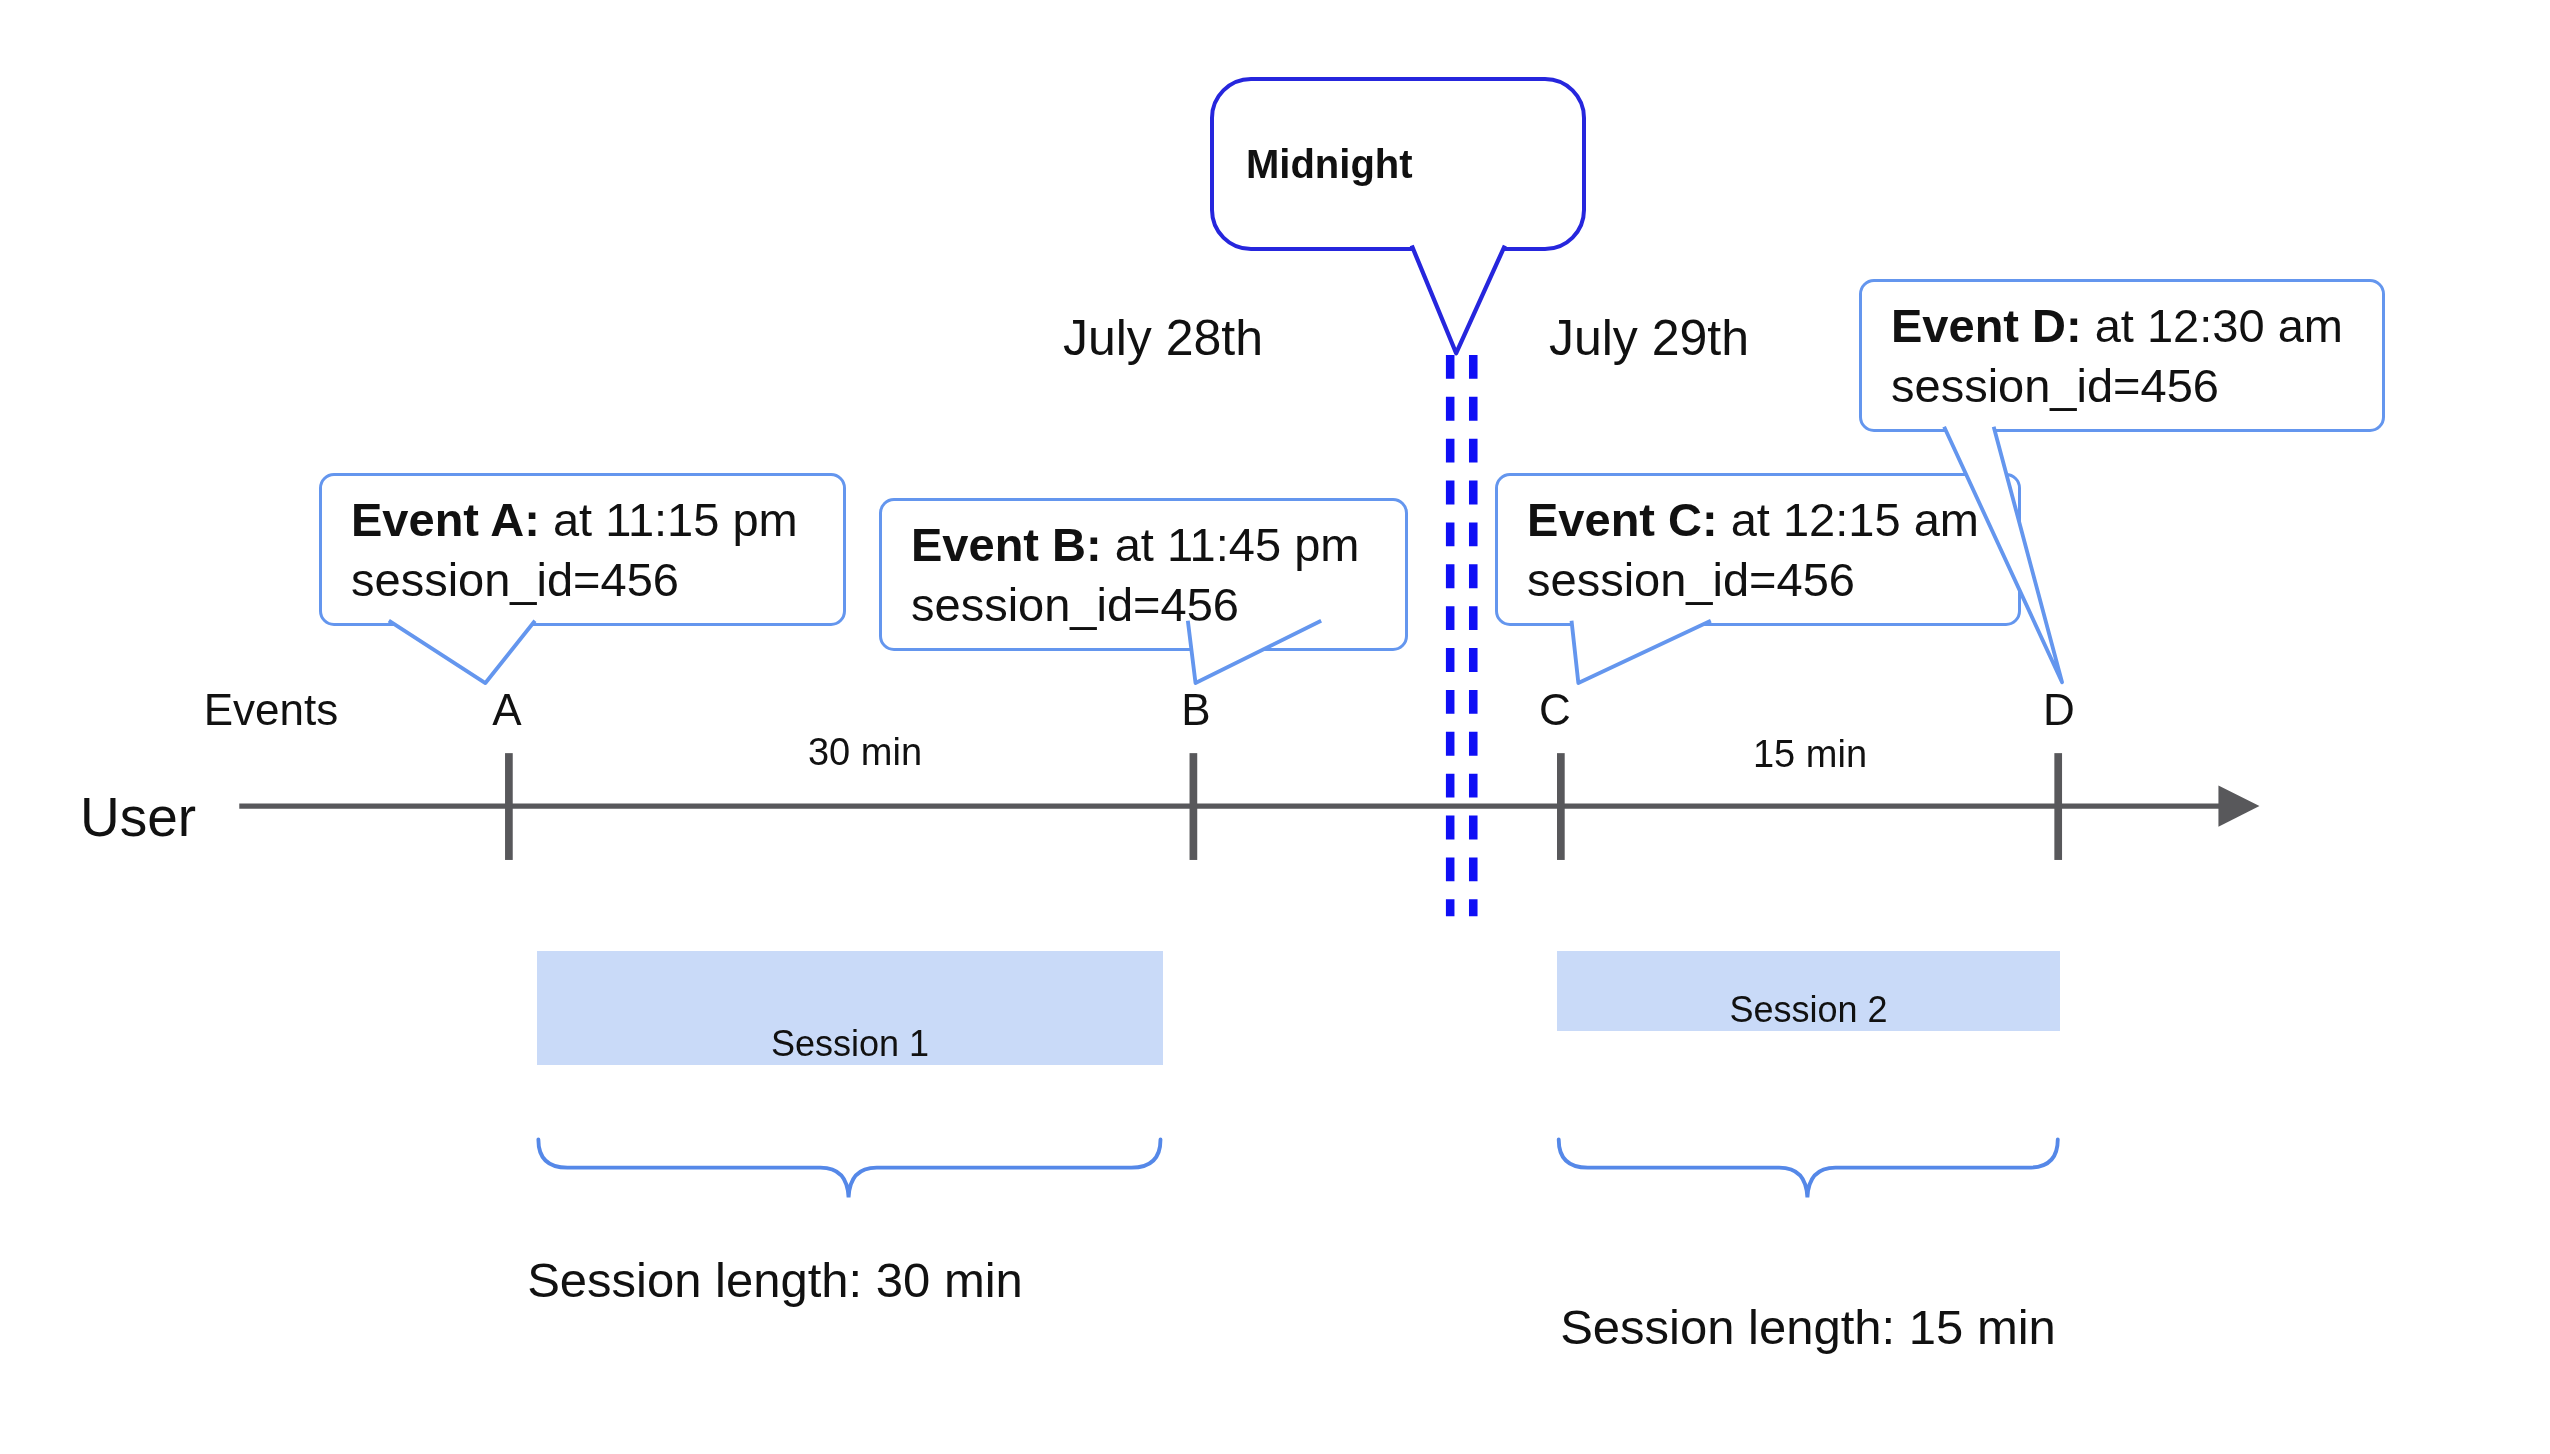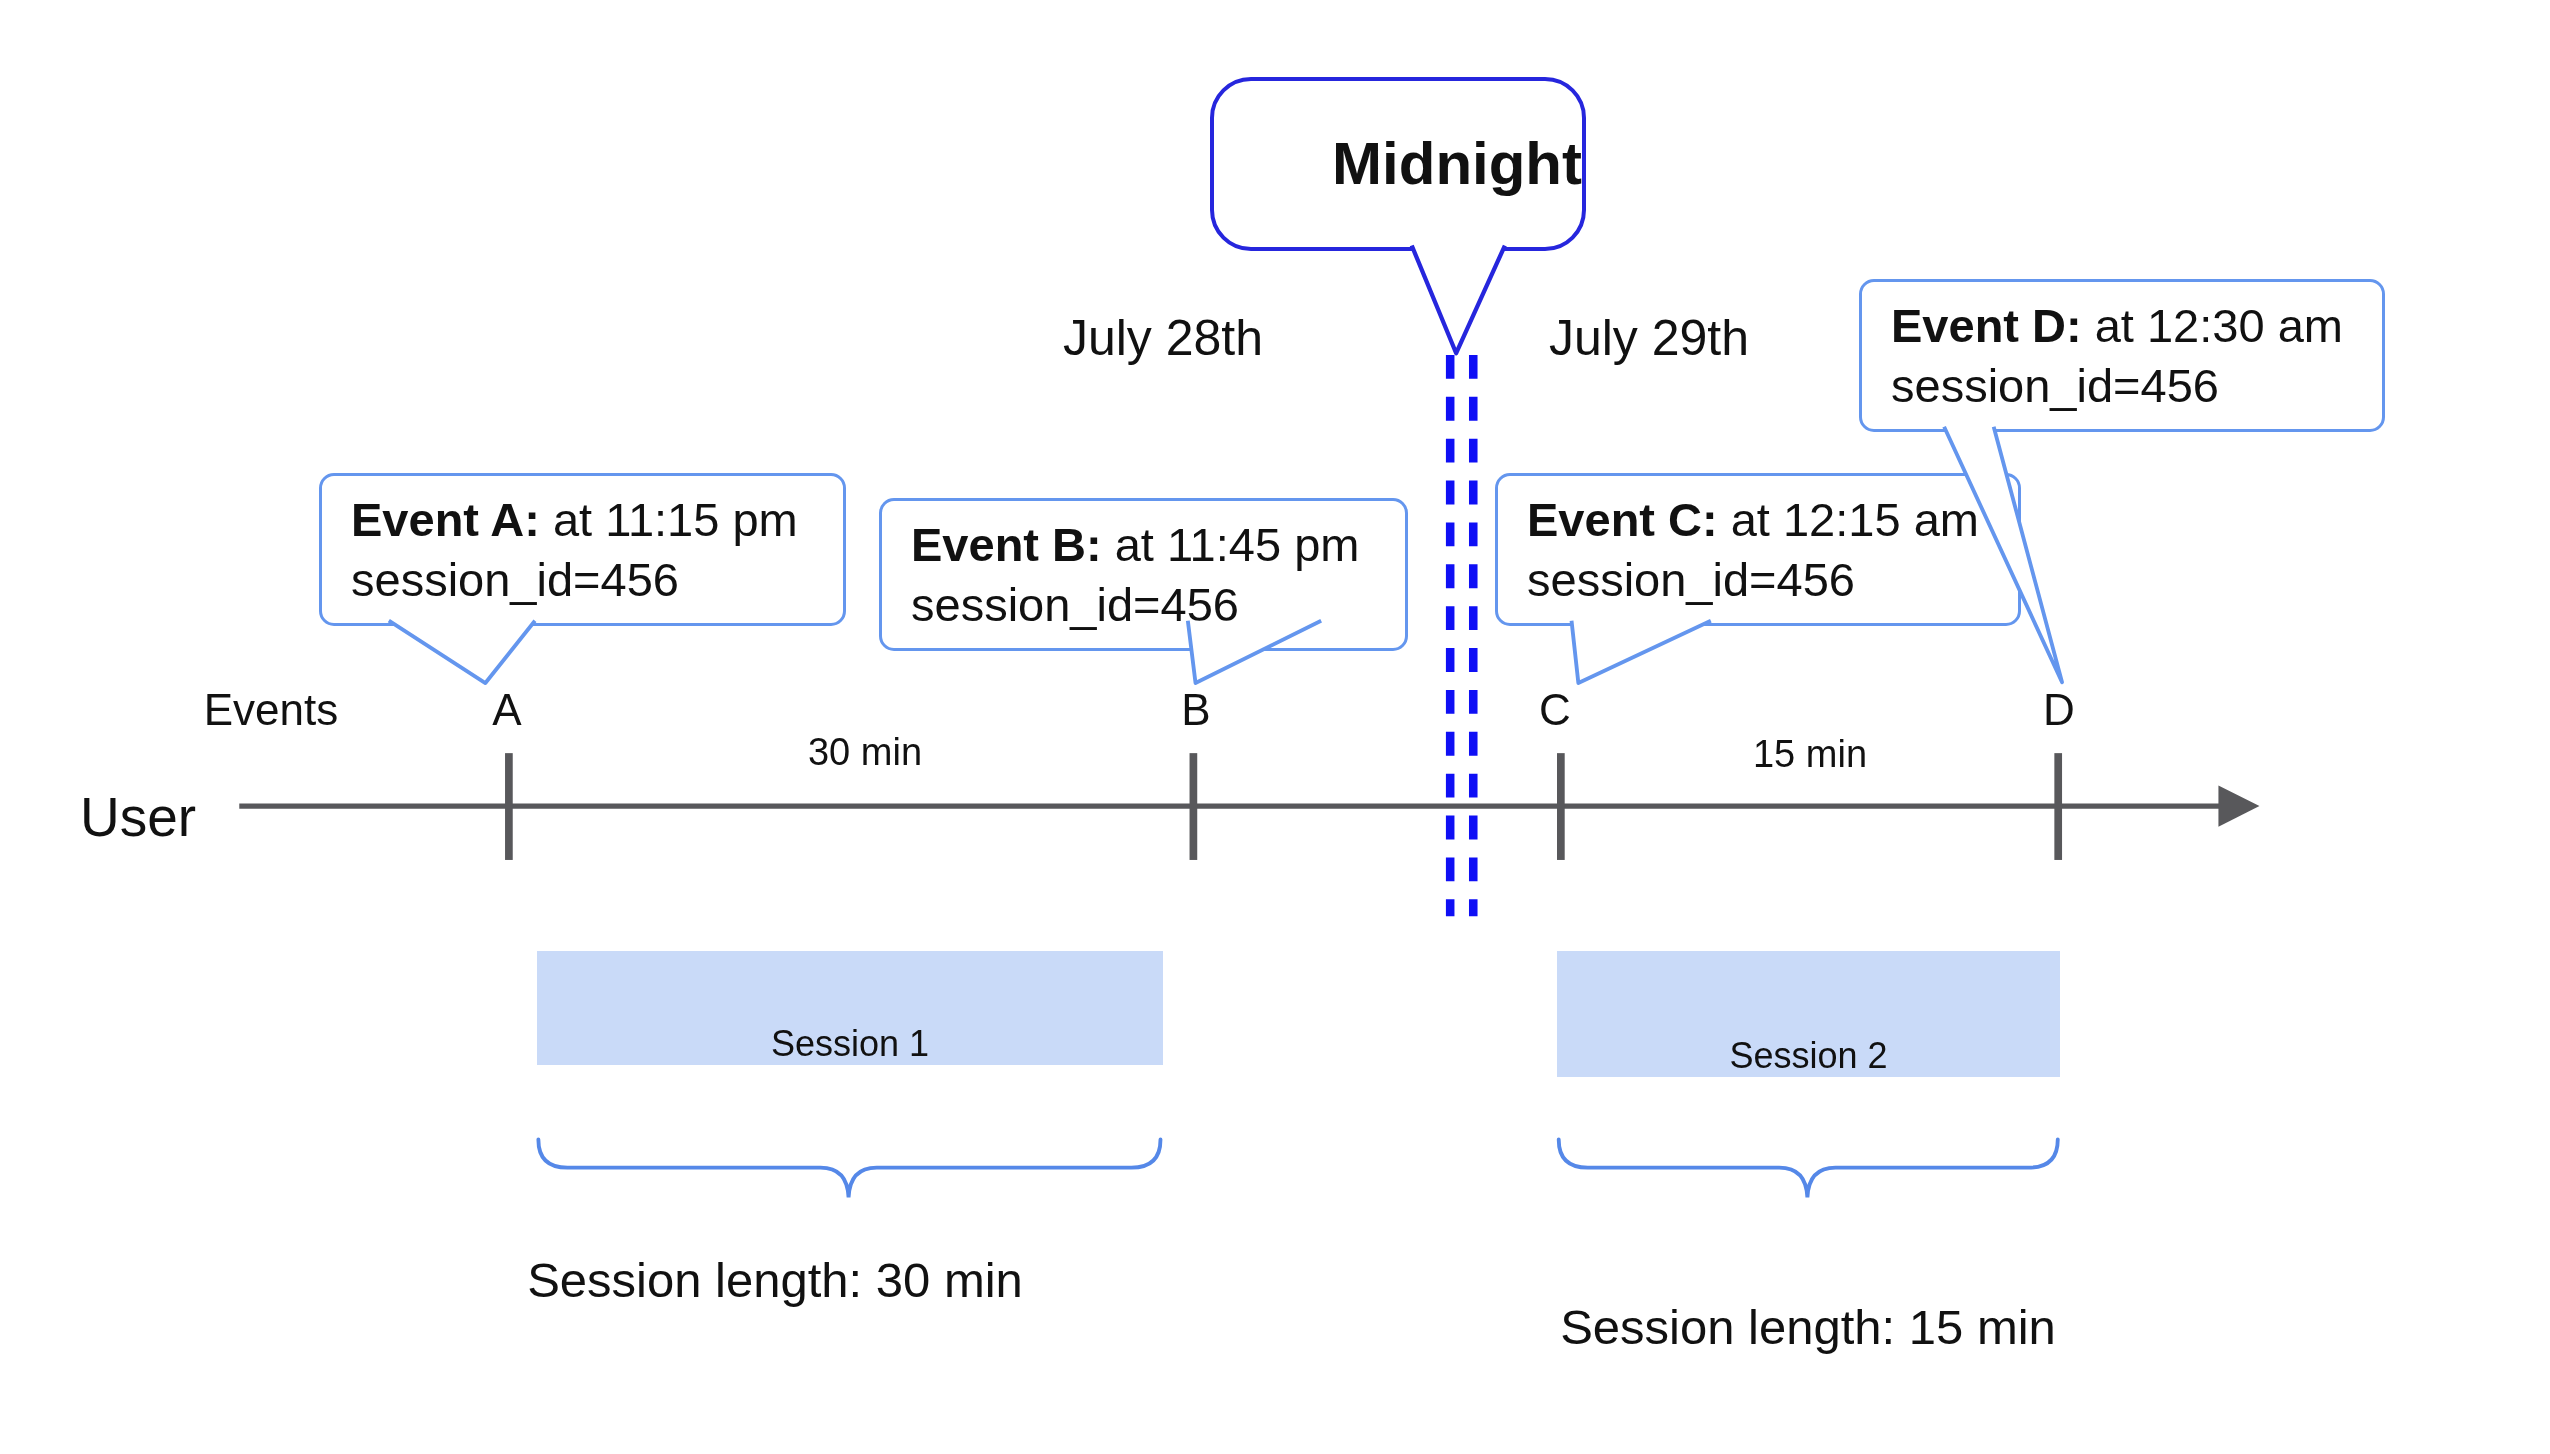--- a/index.html
+++ b/index.html
@@ -27,23 +27,22 @@
     display:flex;flex-direction:column;justify-content:center;
     padding-left:29px;
     z-index:1;
     font-size:47px;line-height:60px;
   }
   .bubble .line{white-space:nowrap;}
   .bubble b{font-weight:bold;}
   .midnight-bubble{
     border:4.3px solid var(--midnight-blue,#2626dd);
     border-radius:41px;
-    font-size:60px;font-weight:bold;
+    font-size:40px;font-weight:bold;
     padding-left:32px;
-    text-align:right;
   }
   .session-box{
     position:absolute;
     background:var(--session-fill,#c9daf8);
     display:flex;align-items:flex-end;justify-content:center;
     font-size:36px;
     z-index:1;
   }
   .session-length{font-size:49px;}
   svg.overlay{position:absolute;left:0;top:0;z-index:2;pointer-events:none;}
@@ -74,21 +73,21 @@
   </div>
 
   <div class="bubble abs" style="left:1859px;top:279px;width:526px;height:153px;">
     <div class="line"><b>Event D:</b>&nbsp;<span>at 12:30 am</span></div>
     <div class="line">session_id=456</div>
   </div>
 
   <div class="session-box" style="left:537px;top:951px;width:626px;height:114px;">
     <span>Session 1</span>
   </div>
-  <div class="session-box" style="left:1557px;top:951px;width:503px;height:126px;">
+  <div class="session-box" style="left:1557px;top:951px;width:503px;height:80px;">
     <span>Session 2</span>
   </div>
 
   <svg class="overlay" width="2550" height="1455" viewBox="0 0 2984 1702">
 
     <line x1="280" y1="943" x2="2602" y2="943" stroke="var(--axis-gray,#58585b)" stroke-width="6"></line>
     <polygon points="2596,919 2644,943 2596,967" fill="var(--axis-gray,#58585b)"></polygon>
 
     <rect x="591" y="881" width="9" height="125" fill="var(--axis-gray,#58585b)"></rect>
     <rect x="1392" y="881" width="9" height="125" fill="var(--axis-gray,#58585b)"></rect>

